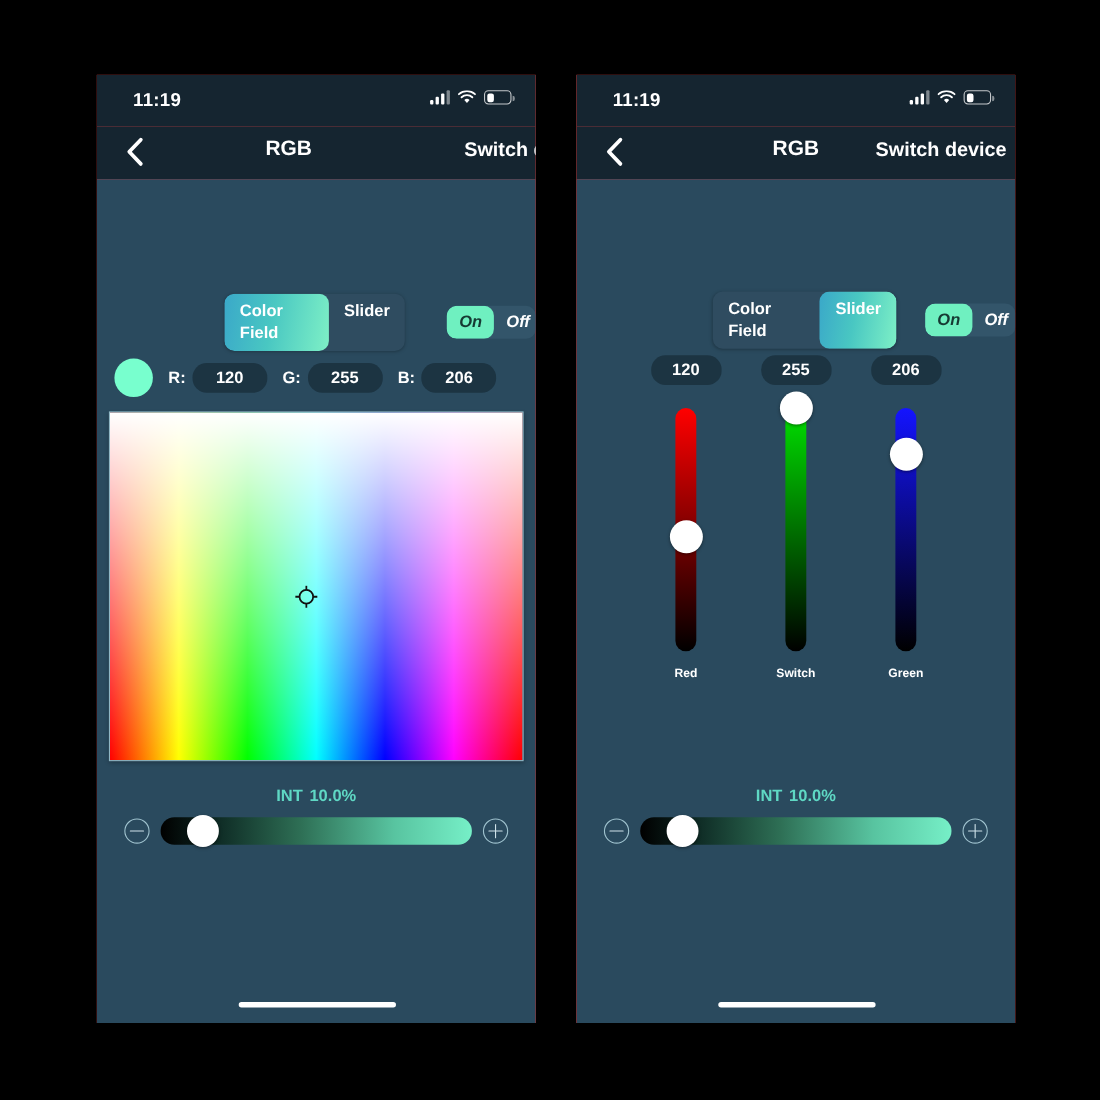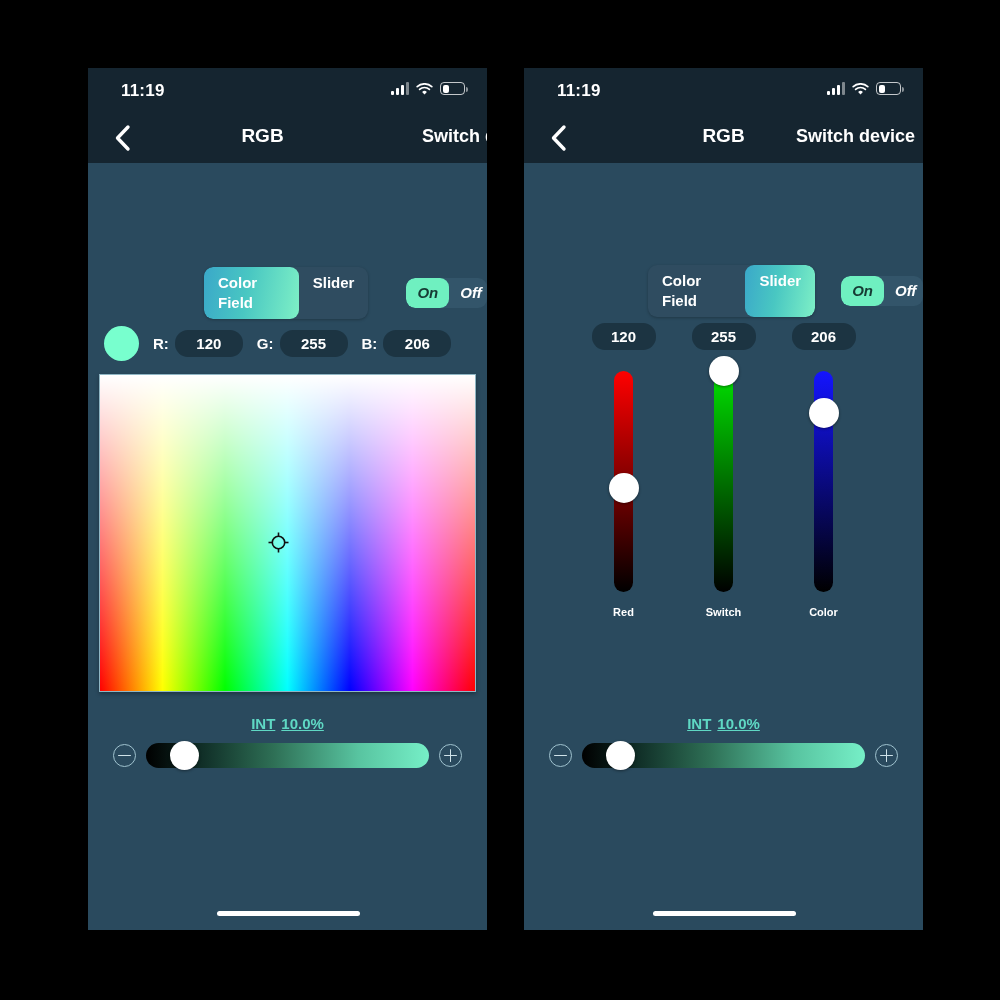--- a/index.html
+++ b/index.html
@@ -218,21 +218,20 @@
   }
 
   
   .int-label {
     position: absolute;
     left: 0; right: 0;
     text-align: center;
     color: #5fd8c4;
     font-size: 15px;
     font-weight: bold;
-    text-decoration: underline;
   }
   #phone-left .int-label  { top: 552px; }
   #phone-right .int-label { top: 552px; }
   .int-label .int-pct { margin-left: 6px; }
 
   .int-row {
     position: absolute;
     left: 25px; right: 25px;
     display: flex;
     align-items: center;
@@ -492,21 +491,21 @@
             <span class="v-thumb" style="top:0%;"></span>
           </div>
           <div class="v-name">Switch</div>
         </div>
 
         <div class="vslider">
           <div class="v-pill">206</div>
           <div class="v-track blue">
             <span class="v-thumb" style="top:19%;"></span>
           </div>
-          <div class="v-name">Color</div>
+          <div class="v-name">Green</div>
         </div>
 
       </div>
 
       <div class="int-label">
         <span>INT</span><span class="int-pct">10.0%</span>
       </div>
 
       <div class="int-row">
         <span class="circ-btn minus"></span>

